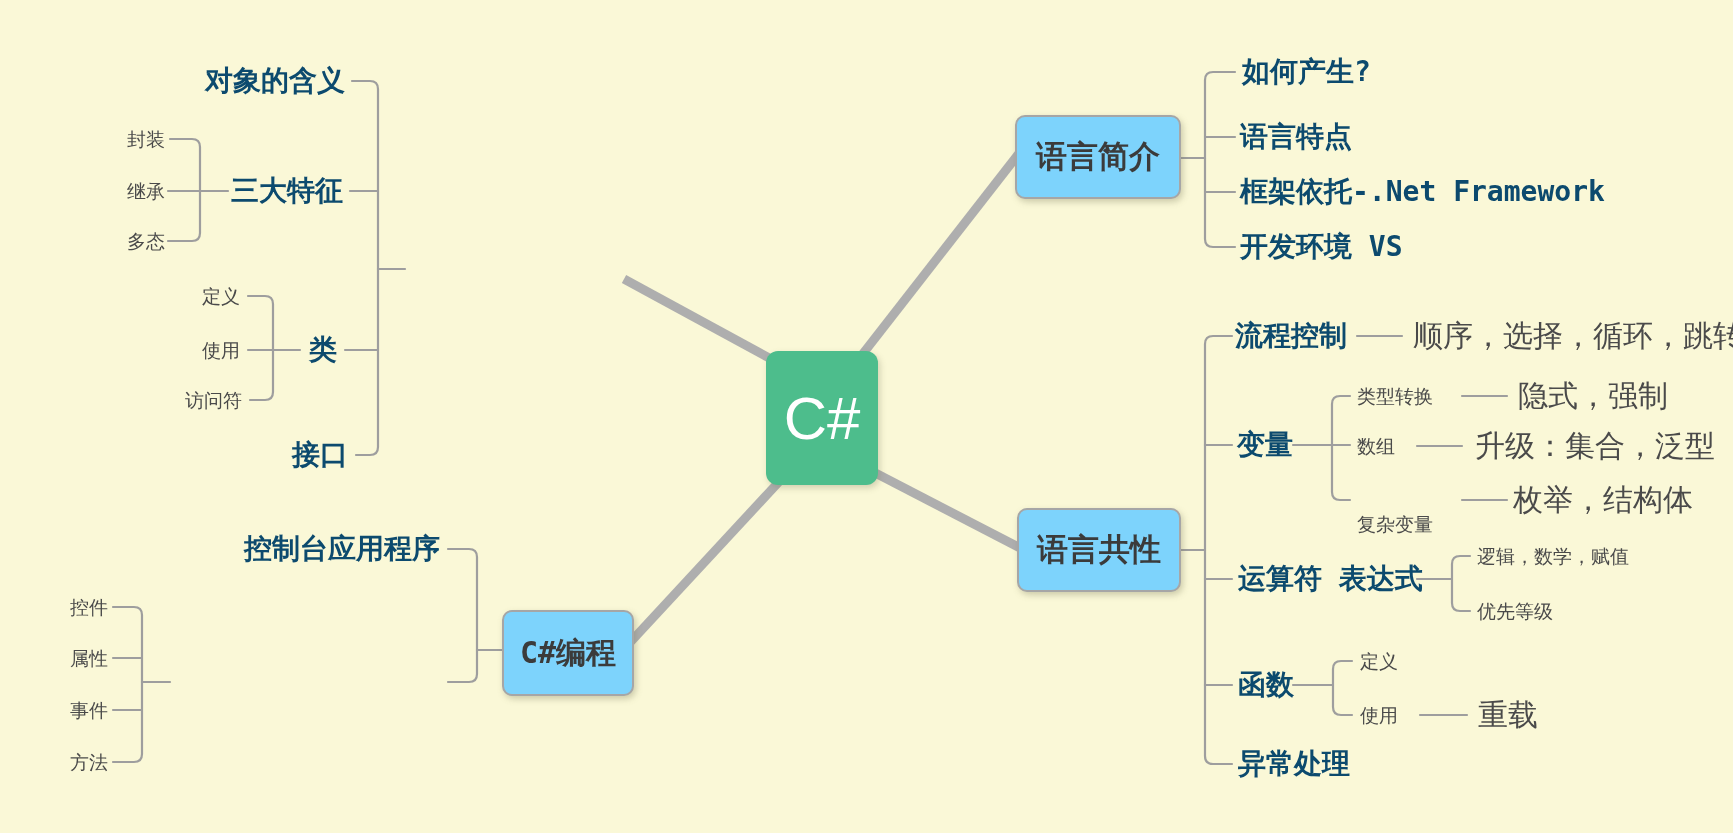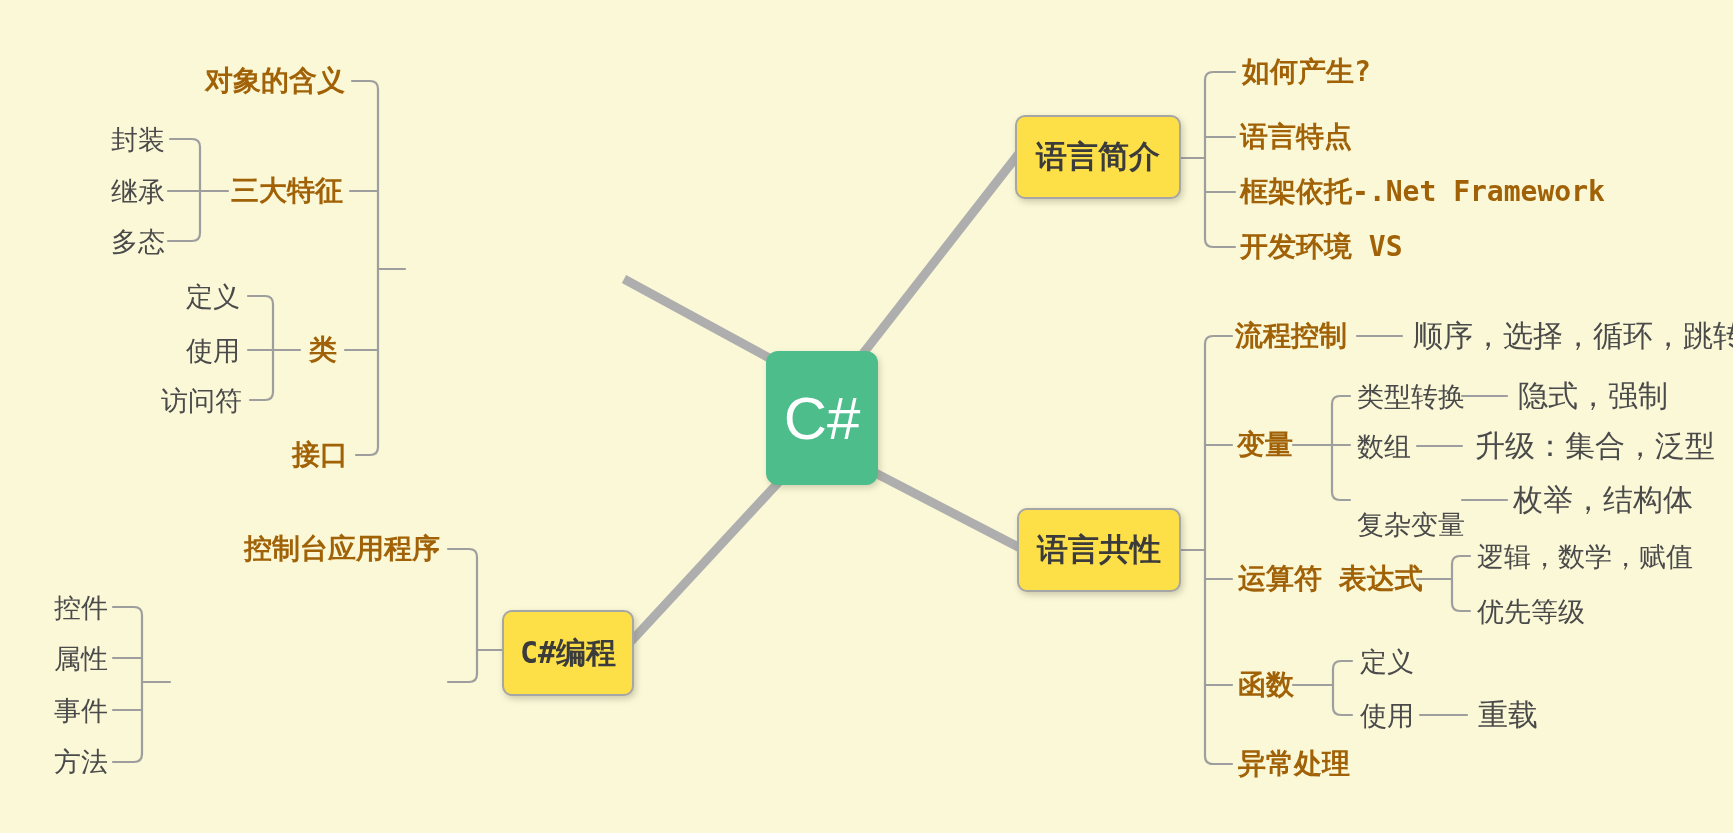--- a/index.html
+++ b/index.html
@@ -12,38 +12,38 @@
   #wires{position:absolute;left:0;top:0;}
   .node{
     position:absolute;
     white-space:nowrap;
     line-height:1;
     transform:translateY(-50%);
   }
   .topic{
     position:absolute;
     display:flex;align-items:center;justify-content:center;
-    background:#fde047;
+    background:#7dd3fc;
     border:2px solid #a6a6a6;
     border-radius:10px;
     box-shadow:2px 3px 6px rgba(120,120,90,0.35);
     font-weight:bold;
     color:#3b3b3b;
     white-space:nowrap;
   }
   .topic.root{
     border:none;
     color:#ffffff;
     font-weight:normal;
     font-family:"Liberation Sans","DejaVu Sans",sans-serif;
     box-shadow:2px 3px 6px rgba(120,120,90,0.30);
     border-radius:12px;
   }
-  .child-b{font-weight:bold;color:#a16207;font-size:28px;}
-  .child-r{font-weight:normal;color:#4a4a4a;font-size:27px;}
+  .child-b{font-weight:bold;color:#0c4a6e;font-size:28px;}
+  .child-r{font-weight:normal;color:#4a4a4a;font-size:19px;}
   .leaf{font-weight:normal;color:#4a4a4a;font-size:30px;}
   .f32{font-size:32px;}
   .f31{font-size:31px;}
   .f30{font-size:30px;}
   .f60{font-size:60px;}
 </style>
 </head>
 <body>
 
 <div id="canvas" style="background:#FAF8D7;">

